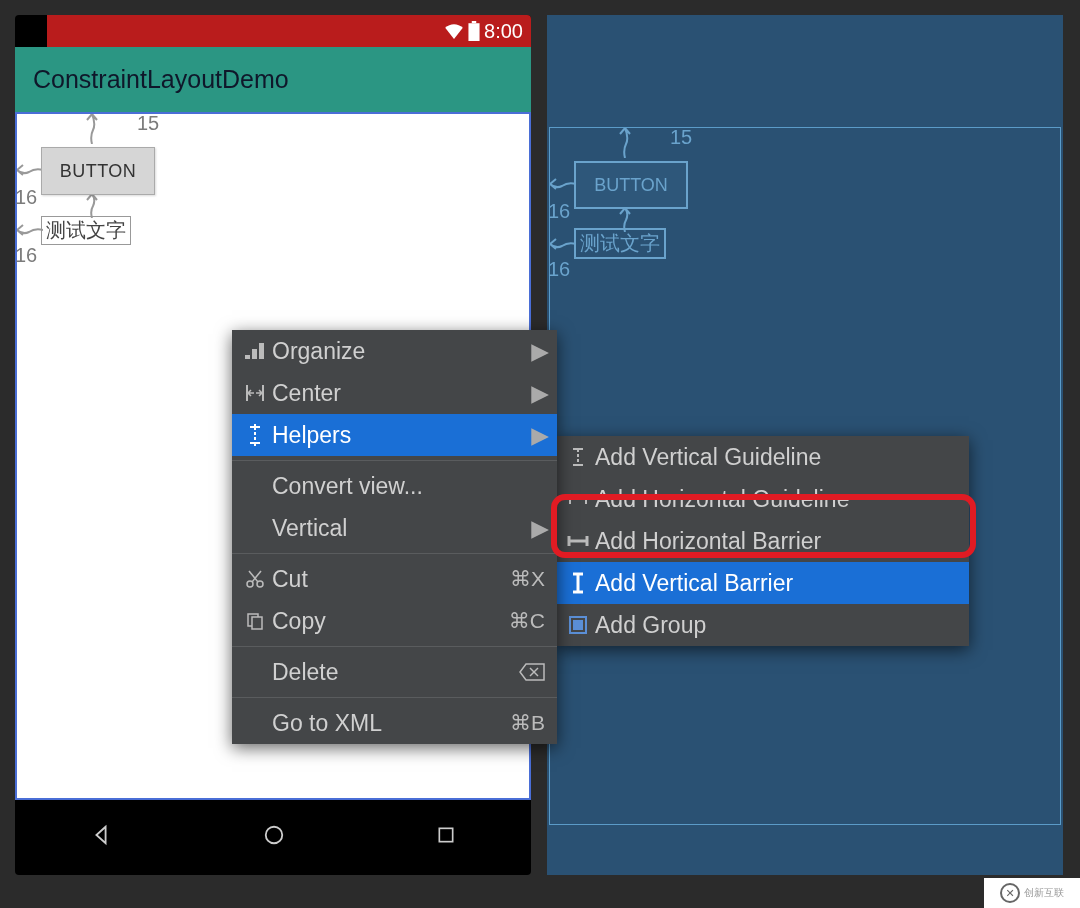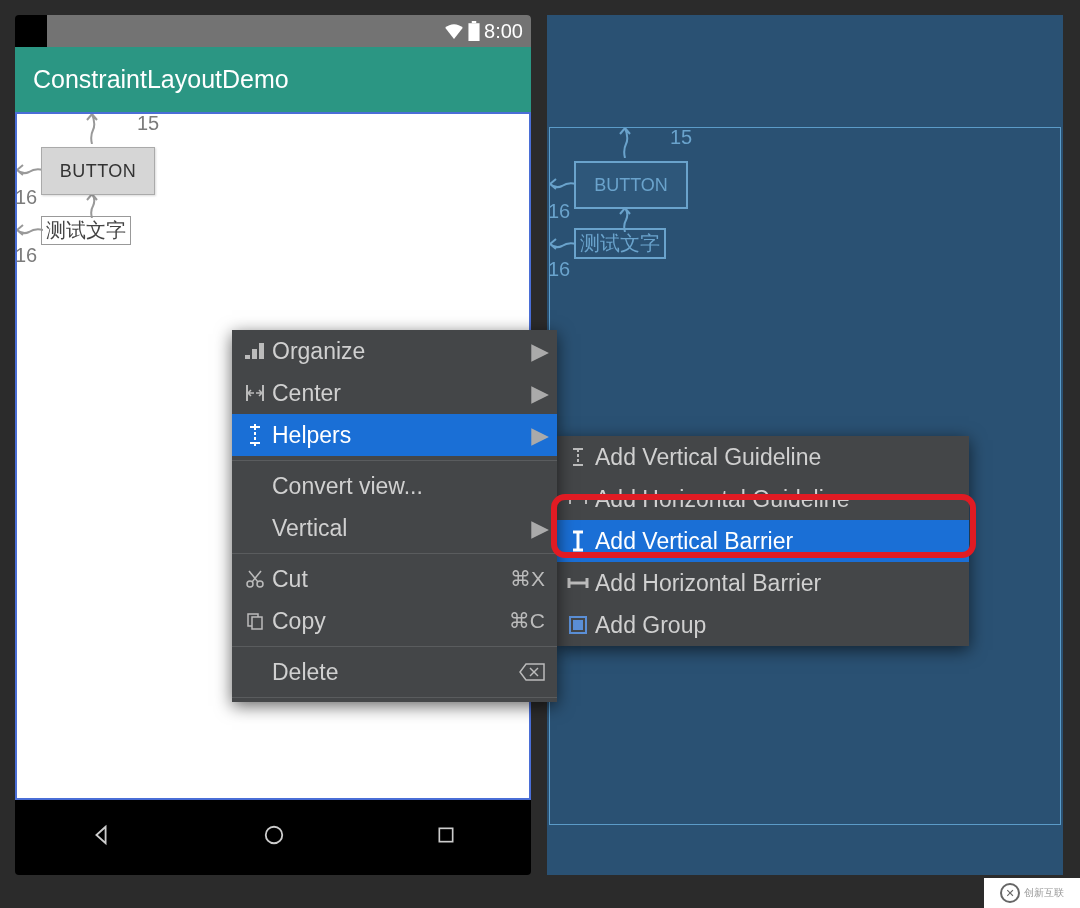--- a/index.html
+++ b/index.html
@@ -16,35 +16,35 @@
     top: 15px;
     left: 15px;
     width: 516px;
     height: 860px;
     background: #000;
     border-radius: 4px;
     overflow: hidden;
   }
   .status-bar {
     height: 32px;
-    background: #737373;
+    background: #b91c1c;
     display: flex;
     justify-content: flex-end;
     align-items: center;
     padding-right: 8px;
     gap: 4px;
     margin-left: 32px;
   }
   .status-time {
     color: #fff; font-size: 20px; font-weight: 500;
   }
   .app-bar {
     height: 65px;
     background: #2b9683;
-    color: #ffffff;
+    color: #0f172a;
     display: flex;
     align-items: center;
     padding-left: 18px;
     font-size: 25px;
   }
   .design-content {
     position: relative;
     background: #fff;
     height: 688px;
     border: 2px solid #4a6ed6;
@@ -356,20 +356,25 @@
     <span>Delete</span>
     <span class="shortcut">
       <svg width="26" height="18" viewBox="0 0 26 18">
           <path d="M7 1 L25 1 L25 17 L7 17 L1 9 Z" fill="none" stroke="#bbb" stroke-width="1.5"></path>
           <line x1="11" y1="5" x2="19" y2="13" stroke="#bbb" stroke-width="1.5"></line>
           <line x1="19" y1="5" x2="11" y2="13" stroke="#bbb" stroke-width="1.5"></line>
         </svg>
     </span>
   </div>
   <div class="menu-sep"></div>
+  <div class="menu-item">
+    <span class="icon"></span>
+    <span>Go to XML</span>
+    <span class="shortcut">⌘B</span>
+  </div>
 </div>
 
 <div class="submenu">
   <div class="menu-item">
     <span class="icon">
       <svg width="14" height="22" viewBox="0 0 14 22">
           <line x1="7" y1="3" x2="7" y2="19" stroke="#bbb" stroke-width="2" stroke-dasharray="3,2"></line>
           <line x1="2" y1="3" x2="12" y2="3" stroke="#bbb" stroke-width="2"></line>
           <line x1="2" y1="19" x2="12" y2="19" stroke="#bbb" stroke-width="2"></line>
         </svg>
@@ -379,42 +384,42 @@
   <div class="menu-item">
     <span class="icon">
       <svg width="22" height="14" viewBox="0 0 22 14">
           <line x1="3" y1="7" x2="19" y2="7" stroke="#bbb" stroke-width="2" stroke-dasharray="3,2"></line>
           <line x1="3" y1="2" x2="3" y2="12" stroke="#bbb" stroke-width="2"></line>
           <line x1="19" y1="2" x2="19" y2="12" stroke="#bbb" stroke-width="2"></line>
         </svg>
     </span>
     <span>Add Horizontal Guideline</span>
   </div>
+  <div class="menu-item">
+    <span class="icon">
+      <svg width="22" height="14" viewBox="0 0 22 14">
+          <line x1="2" y1="7" x2="20" y2="7" stroke="#bbb" stroke-width="3"></line>
+          <line x1="2" y1="2" x2="2" y2="12" stroke="#bbb" stroke-width="3"></line>
+          <line x1="20" y1="2" x2="20" y2="12" stroke="#bbb" stroke-width="3"></line>
+        </svg>
+    </span>
+    <span>Add Horizontal Barrier</span>
+  </div>
   <div class="menu-item selected">
     <span class="icon">
       <svg width="14" height="22" viewBox="0 0 14 22">
           <line x1="7" y1="2" x2="7" y2="20" stroke="#fff" stroke-width="3"></line>
           <line x1="2" y1="2" x2="12" y2="2" stroke="#fff" stroke-width="3"></line>
           <line x1="2" y1="20" x2="12" y2="20" stroke="#fff" stroke-width="3"></line>
         </svg>
     </span>
     <span>Add Vertical Barrier</span>
   </div>
   <div class="menu-item">
     <span class="icon">
-      <svg width="22" height="14" viewBox="0 0 22 14">
-          <line x1="2" y1="7" x2="20" y2="7" stroke="#bbb" stroke-width="3"></line>
-          <line x1="2" y1="2" x2="2" y2="12" stroke="#bbb" stroke-width="3"></line>
-          <line x1="20" y1="2" x2="20" y2="12" stroke="#bbb" stroke-width="3"></line>
-        </svg>
-    </span>
-    <span>Add Horizontal Barrier</span>
-  </div>
-  <div class="menu-item">
-    <span class="icon">
       <svg width="20" height="20" viewBox="0 0 20 20">
           <rect x="2" y="2" width="16" height="16" fill="none" stroke="#5b8fd6" stroke-width="2"></rect>
           <rect x="5" y="5" width="10" height="10" fill="#5b8fd6"></rect>
         </svg>
     </span>
     <span>Add Group</span>
   </div>
 </div>
 
 <div class="highlight-box"></div>

